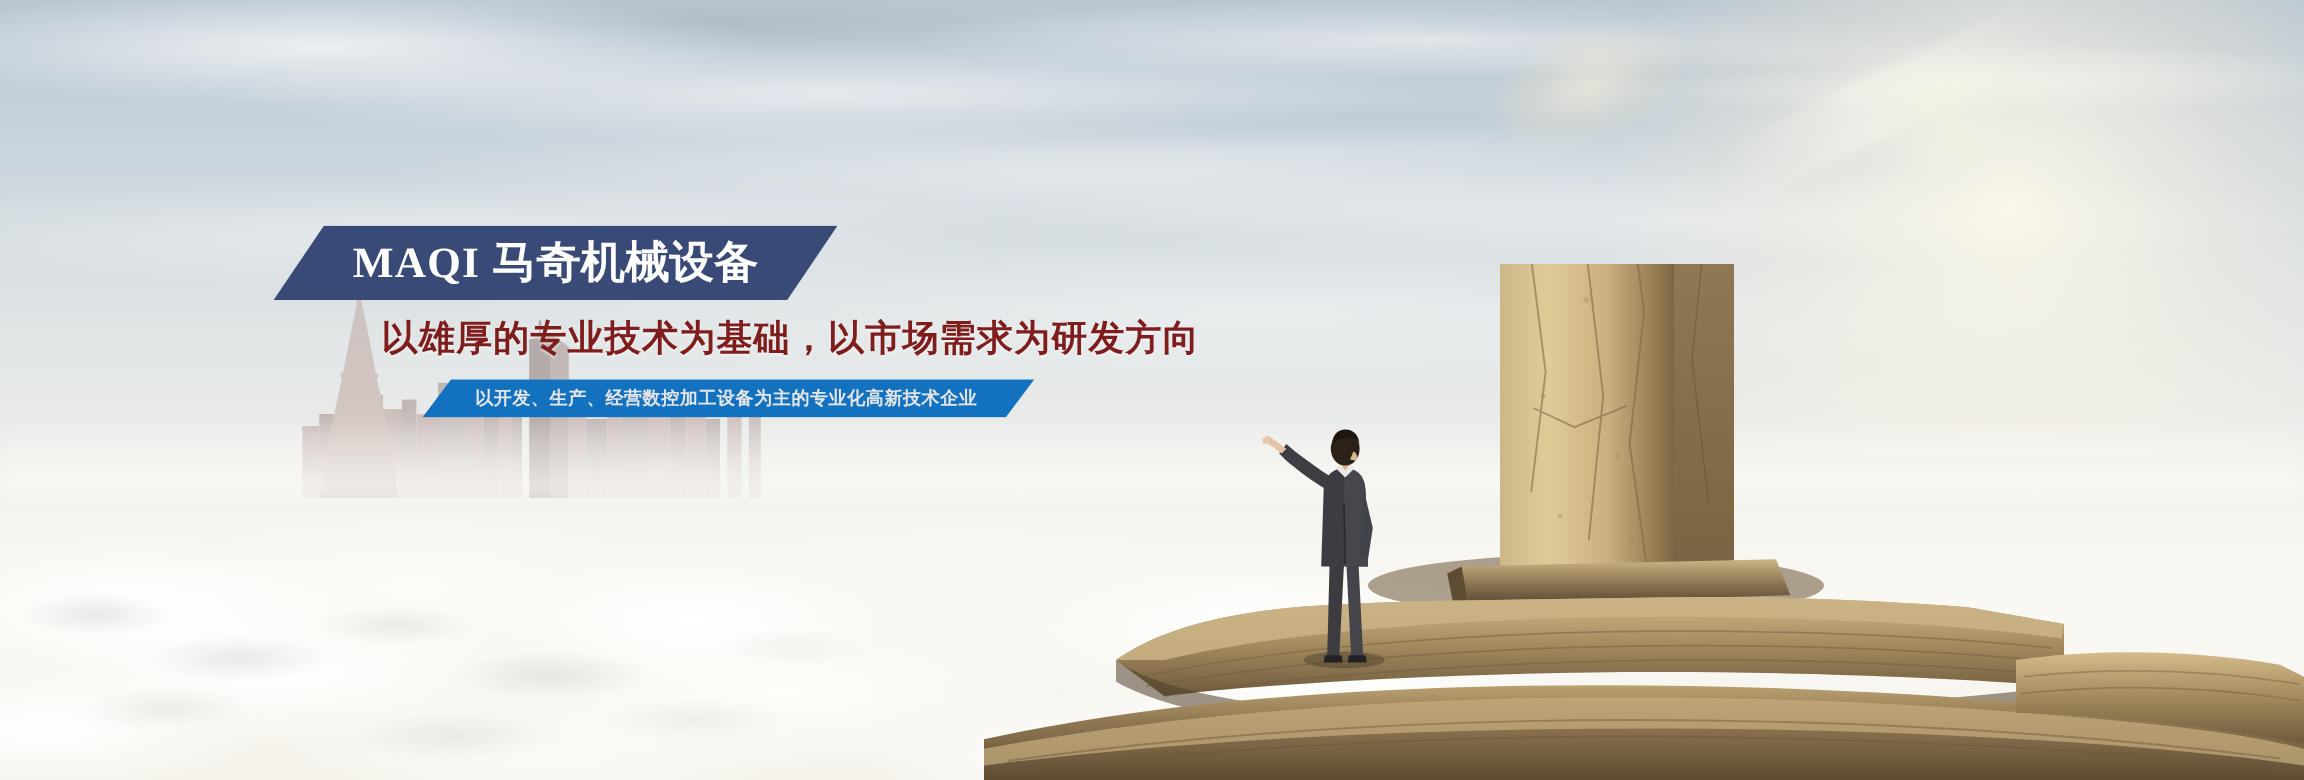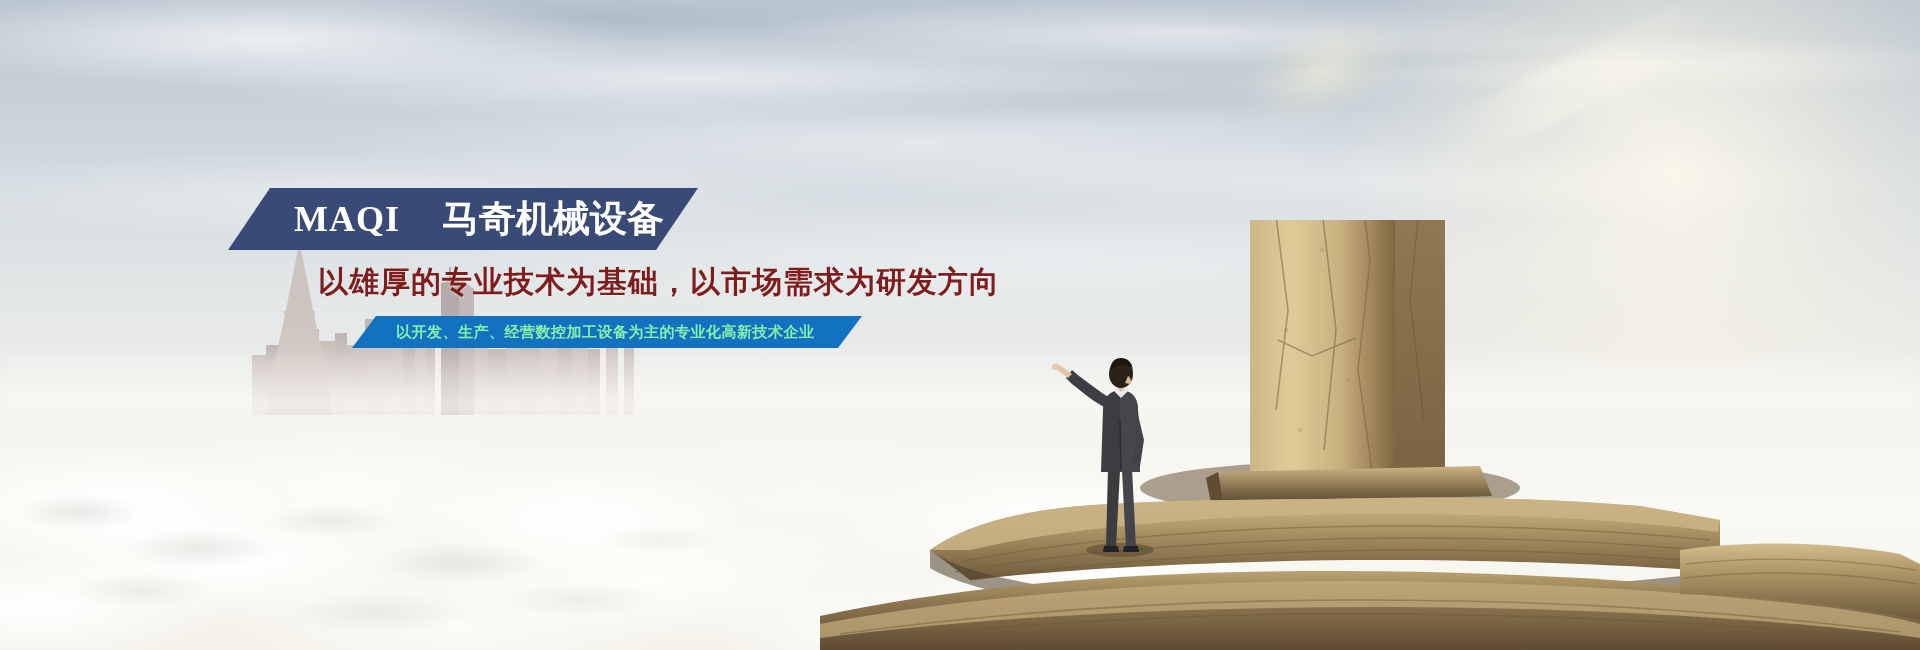--- a/index.html
+++ b/index.html
@@ -161,21 +161,20 @@
     letter-spacing: 1px;
     font-weight: 700;
     white-space: nowrap;
     font-family: "Liberation Serif", "DejaVu Serif", serif;
   }
   .title-text .cn {
     font-family: Liberation Mono, monospace;
     font-weight: 800;
     font-size: 37px;
     letter-spacing: 0px;
-    margin-left: 32px;
   }
 
   .subtitle {
     position: absolute;
     left: 318px; top: 262px;
     font-size: 30px;
     font-weight: 800;
     color: #7f1d1d;
     letter-spacing: 1px;
     white-space: nowrap;
@@ -186,21 +185,21 @@
     position: absolute;
     left: 352px; top: 316px;
     height: 32px;
     width: 510px;
     background: #1272c0;
     clip-path: polygon(24px 0, 510px 0, 486px 32px, 0 32px);
     display: flex; align-items: center;
   }
   .tag-text {
     margin-left: 44px;
-    color: #86efac;
+    color: #e5e5e5;
     font-size: 15px;
     font-weight: 600;
     letter-spacing: .5px;
     white-space: nowrap;
   }
 </style>
 </head>
 <body>
 
 <div class="banner">

